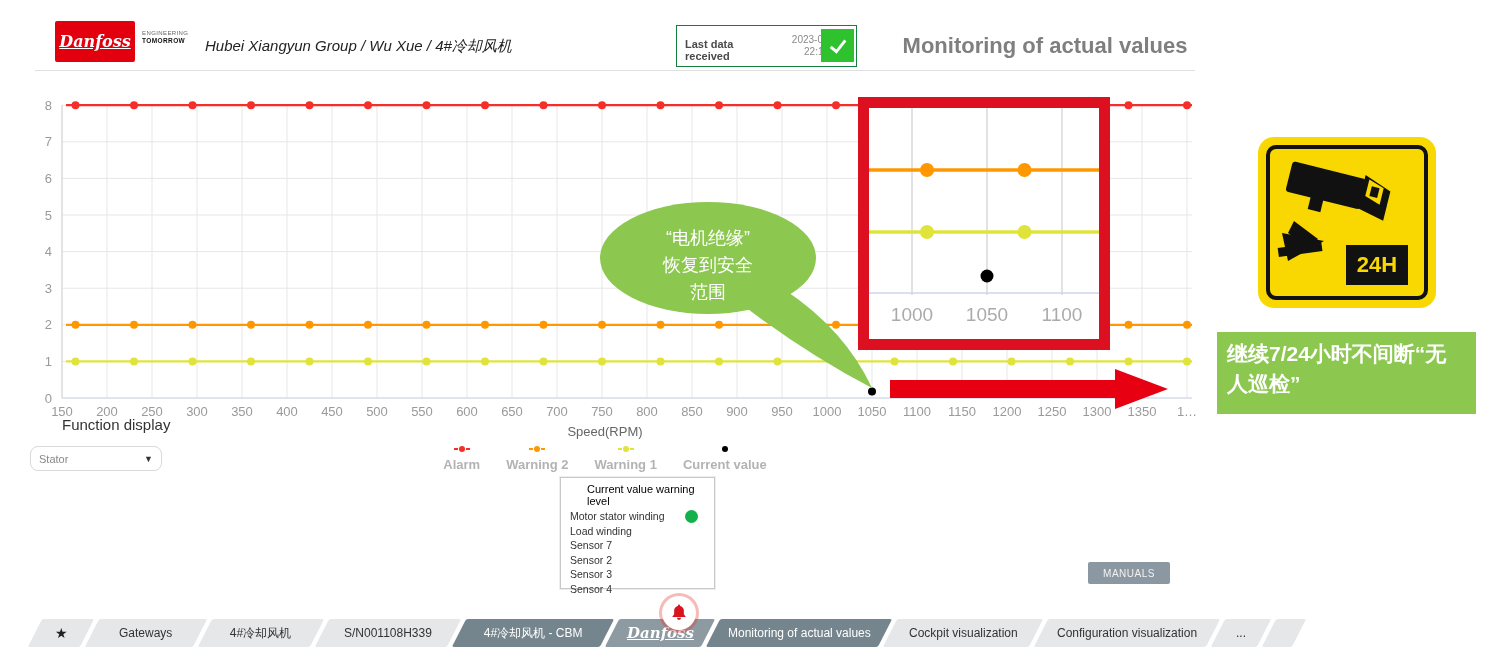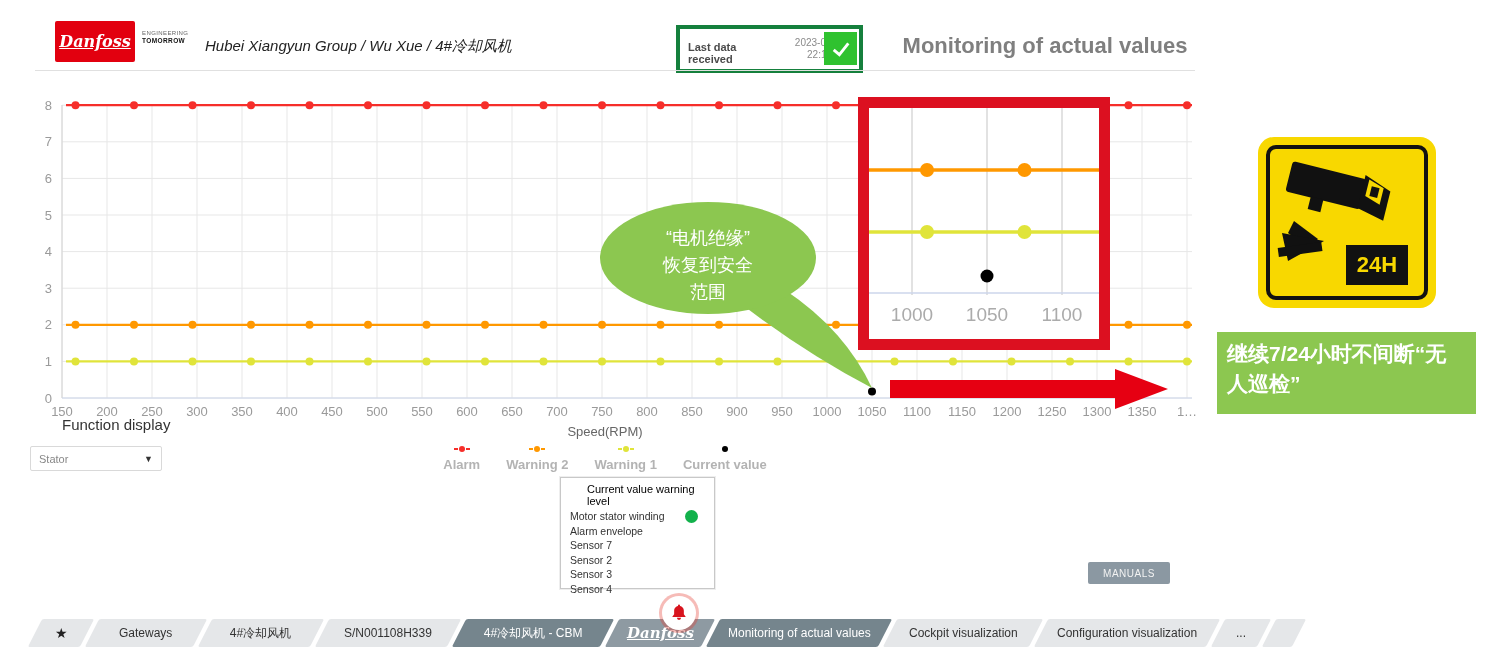--- a/index.html
+++ b/index.html
@@ -8,39 +8,39 @@
   
   #logo-box{position:absolute;left:55px;top:21px;width:80px;height:41px;background:#e2000f;
             border-radius:2px;display:flex;align-items:center;justify-content:center;}
   .script-logo{font-family:"DejaVu Serif",serif;font-style:italic;font-weight:bold;color:#fff;
                font-size:16px;text-decoration:underline;}
   #tagline{position:absolute;left:142px;top:30px;line-height:7px;}
   #tagline .t1{font-size:6px;color:#666;letter-spacing:.4px;}
   #tagline .t2{font-size:6.5px;color:#111;font-weight:bold;letter-spacing:.4px;}
   #breadcrumb{position:absolute;left:205px;top:37px;font-size:15px;color:#222;font-style:italic;}
   #lastdata-box{position:absolute;left:676px;top:25px;width:179px;height:40px;background:#fff;
-                border:4px solid #15803d;}
+                border:1px solid #15803d;}
   #lastdata-label{position:absolute;left:8px;top:12px;width:86px;font-size:11px;font-weight:bold;color:#4a4a4a;}
   #lastdata-time{position:absolute;left:92px;top:8px;width:74px;font-size:10px;color:#8a8a8a;
                  text-align:right;line-height:12px;}
   #lastdata-status{position:absolute;right:2px;top:3px;width:33px;height:33px;background:#2fc22f;
                    display:flex;align-items:center;justify-content:center;}
   #page-title{position:absolute;left:900px;top:33px;width:290px;text-align:center;
               font-size:22px;font-weight:bold;color:#7f7f7f;}
   #header-divider{position:absolute;left:35px;top:70px;width:1160px;height:1px;background:#e0e0e0;}
   
   #chart-svg{position:absolute;left:0;top:90px;}
   #bubble-svg{position:absolute;left:580px;top:195px;z-index:3;}
   #inset-box{position:absolute;left:858px;top:97px;width:252px;height:253px;box-sizing:border-box;
              border:11px solid #dc1020;background:#fff;z-index:4;}
   #arrow-svg{position:absolute;left:885px;top:365px;z-index:5;}
   #function-display-label{position:absolute;left:62px;top:416px;font-size:15px;color:#333;}
   #xaxis-title{position:absolute;left:0;top:424px;width:1210px;text-align:center;font-size:13px;color:#666;}
   #selector{position:absolute;left:30px;top:446px;width:132px;height:25px;box-sizing:border-box;
-            border:1px solid #d9d9d9;border-radius:2px;background:#fff;display:flex;align-items:center;cursor:pointer;}
+            border:1px solid #d9d9d9;border-radius:8px;background:#fff;display:flex;align-items:center;cursor:pointer;}
   #selector .val{font-size:11px;color:#888;padding-left:8px;}
   #selector .caret{position:absolute;right:8px;font-size:9px;color:#333;}
   
   #legend-row{position:absolute;left:0;top:446px;width:1210px;display:flex;justify-content:center;
               gap:26px;align-items:center;}
   .legend-item{display:flex;align-items:center;gap:5px;font-size:13px;font-weight:bold;color:#b3b3b3;cursor:pointer;flex-direction:column;}
   .lg-dash{display:inline-block;width:4px;height:2px;}
   .lg-dot{display:inline-block;width:6px;height:6px;border-radius:50%;}
   .lg-marker{display:flex;align-items:center;gap:1px;}
   
@@ -319,21 +319,21 @@
     </div>
 
   <div id="tooltip-box">
     <div id="tooltip-title">Current value warning level</div>
     <div id="tooltip-rows">
         <div class="tt-row">
           <span>Motor stator winding</span>
           <span class="tt-dot" style="background: rgb(18, 177, 75);"></span>
         </div>
         <div class="tt-row">
-          <span>Alarm envelope</span>
+          <span>Load winding</span>
         </div>
         <div class="tt-row">
           <span>Sensor 7</span>
         </div>
         <div class="tt-row">
           <span>Sensor 2</span>
         </div>
         <div class="tt-row">
           <span>Sensor 3</span>
         </div>

